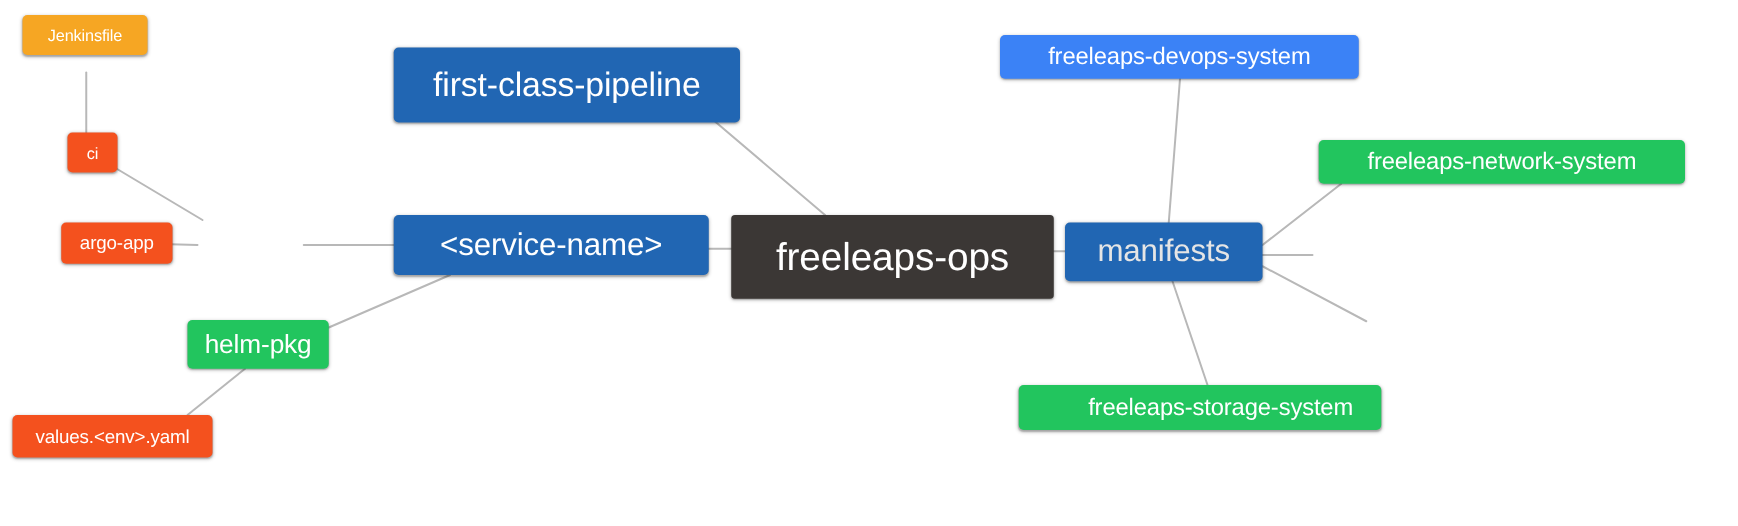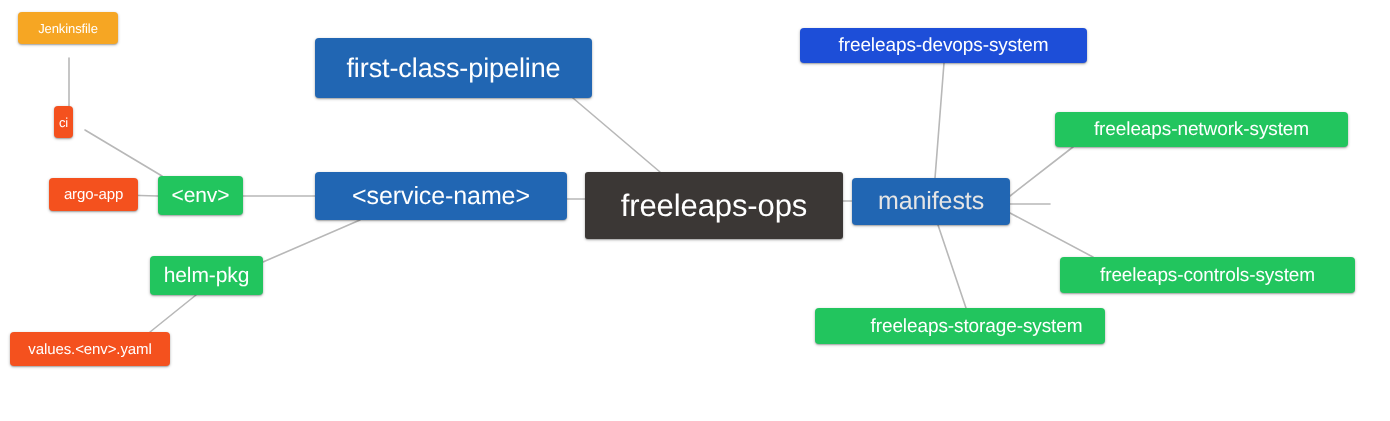--- a/index.html
+++ b/index.html
@@ -63,52 +63,46 @@
       <line x1="843" y1="201" x2="852" y2="201" stroke="#b8b8b8" stroke-width="1.6" stroke-linecap="round"></line>
       <line x1="935" y1="178" x2="944" y2="63" stroke="#b8b8b8" stroke-width="1.6" stroke-linecap="round"></line>
       <line x1="1010" y1="196" x2="1073" y2="147" stroke="#b8b8b8" stroke-width="1.6" stroke-linecap="round"></line>
       <line x1="1010" y1="204" x2="1050" y2="204" stroke="#b8b8b8" stroke-width="1.6" stroke-linecap="round"></line>
       <line x1="1010" y1="213" x2="1093" y2="257" stroke="#b8b8b8" stroke-width="1.6" stroke-linecap="round"></line>
       <line x1="938" y1="225" x2="966" y2="308" stroke="#b8b8b8" stroke-width="1.6" stroke-linecap="round"></line>
     </svg>
 <div class="node" style="left: 18px; top: 12px; width: 100px; height: 32px; background: rgb(246, 166, 35); color: rgb(255, 255, 255); font-size: 13px;">
       <span>Jenkinsfile</span>
     </div>
-    <div class="node" style="left: 54px; top: 106px; width: 19px; height: 32px; background: rgb(244, 81, 30); color: rgb(255, 255, 255); font-size: 13px;">
+    <div class="node" style="left: 54px; top: 106px; width: 40px; height: 32px; background: rgb(244, 81, 30); color: rgb(255, 255, 255); font-size: 13px;">
       <span>ci</span>
     </div>
     <div class="node" style="left: 33px; top: 178px; width: 89px; height: 33px; background: rgb(244, 81, 30); color: rgb(255, 255, 255); font-size: 15px; margin-left: 16px;">
       <span>argo-app</span>
-    </div>
-    <div class="node" style="left: 158px; top: 176px; width: 85px; height: 39px; background: rgb(34, 197, 94); color: rgb(255, 255, 255); font-size: 21px;">
-      <span>&lt;env&gt;</span>
     </div>
     <div class="node" style="left: 150px; top: 256px; width: 113px; height: 39px; background: rgb(34, 197, 94); color: rgb(255, 255, 255); font-size: 21px;">
       <span>helm-pkg</span>
     </div>
     <div class="node" style="left: 10px; top: 332px; width: 160px; height: 34px; background: rgb(244, 81, 30); color: rgb(255, 255, 255); font-size: 15px;">
       <span>values.&lt;env&gt;.yaml</span>
     </div>
     <div class="node" style="left: 315px; top: 38px; width: 277px; height: 60px; background: rgb(33, 102, 179); color: rgb(255, 255, 255); font-size: 27px;">
       <span>first-class-pipeline</span>
     </div>
     <div class="node" style="left: 315px; top: 172px; width: 252px; height: 48px; background: rgb(33, 102, 179); color: rgb(255, 255, 255); font-size: 25px;">
       <span>&lt;service-name&gt;</span>
     </div>
     <div class="node root" style="left: 585px; top: 172px; width: 258px; height: 67px; background: rgb(59, 55, 53); color: rgb(255, 255, 255); font-size: 31px;">
       <span>freeleaps-ops</span>
     </div>
     <div class="node" style="left: 852px; top: 178px; width: 158px; height: 47px; background: rgb(33, 102, 179); color: #e5e5e5; font-size: 25px;">
       <span>manifests</span>
     </div>
-    <div class="node" style="left: 800px; top: 28px; width: 287px; height: 35px; background: #1d4ed8; color: rgb(255, 255, 255); font-size: 19px;">
+    <div class="node" style="left: 800px; top: 28px; width: 287px; height: 35px; background: #3b82f6; color: rgb(255, 255, 255); font-size: 19px;">
       <span>freeleaps-devops-system</span>
     </div>
     <div class="node" style="left: 1055px; top: 112px; width: 293px; height: 35px; background: rgb(34, 197, 94); color: rgb(255, 255, 255); font-size: 19px;">
       <span>freeleaps-network-system</span>
-    </div>
-    <div class="node" style="left: 1060px; top: 257px; width: 295px; height: 36px; background: rgb(34, 197, 94); color: rgb(255, 255, 255); font-size: 19px;">
-      <span>freeleaps-controls-system</span>
     </div>
     <div class="node" style="left: 815px; top: 308px; width: 290px; height: 36px; background: rgb(34, 197, 94); color: rgb(255, 255, 255); font-size: 19px; padding-left: 33px;">
       <span>freeleaps-storage-system</span>
     </div>
   </div>
 
 </body></html>

